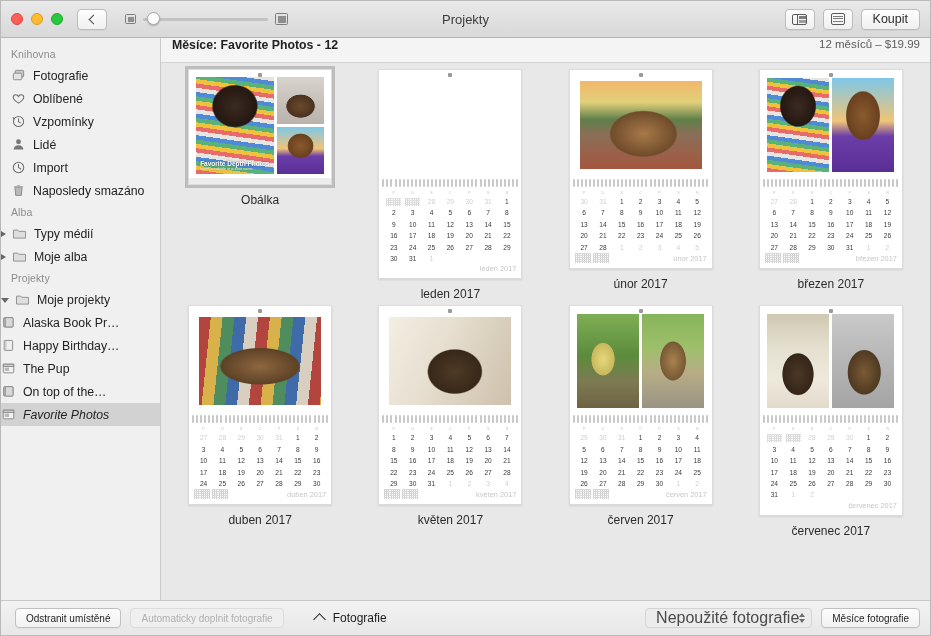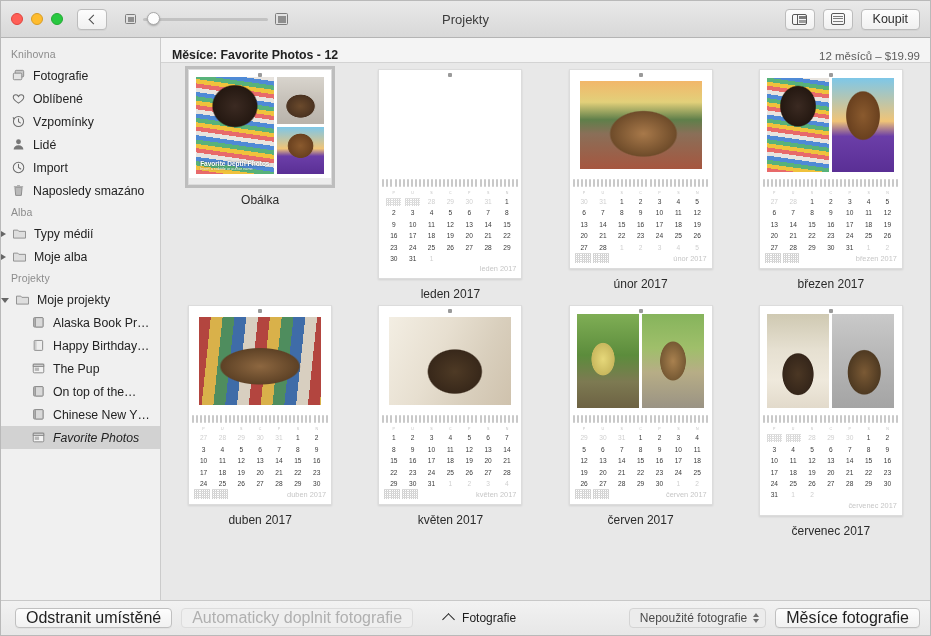--- a/index.html
+++ b/index.html
@@ -113,41 +113,41 @@
   .sb-header {
     font-size: 10.5px; color: #8c8c8c; font-weight: 400;
     padding: 4px 0 4px 10px; letter-spacing: 0.1px;
   }
   .sb-item {
     display: flex; align-items: center; gap: 7px;
     height: 23px; color: #232323;
     font-size: 12.3px; white-space: nowrap;
   }
   .sb-item.indent1 { padding-left: 10px; }
-  .sb-item.indent2 { padding-left: 30px; }
+  .sb-item.indent2 { }
   .sb-item.selected { background: #d2d2d2; font-style: italic; }
   .sb-label { overflow: hidden; text-overflow: ellipsis; }
 
   .disc {
     width: 0; height: 0; margin-right: -1px; flex: none;
     border-left: 5px solid #666; border-top: 3.5px solid transparent;
     border-bottom: 3.5px solid transparent;
   }
   .disc.open { border-left: 4px solid transparent; border-right: 4px solid transparent;
     border-top: 5.5px solid #666; border-bottom: 0; margin-top: 2px; }
 
   .ic { width: 15px; height: 15px; flex: none; position: relative; color: #6e6e6e; }
   .ic svg { display: block; width: 15px; height: 15px; }
 
   
   .main { flex: 1; display: flex; flex-direction: column; min-width: 0; background: #e8e8e8; }
   .main-header {
     height: 25px; min-height: 25px; background: #f4f4f4;
     border-bottom: 1px solid #d3d3d3;
-    display: flex; align-items: flex-end; justify-content: space-between;
+    display: flex; align-items: flex-start; justify-content: space-between;
     padding: 0 10px 0 11px;
   }
   .mh-title { font-size: 12.3px; font-weight: bold; color: #222; }
   .mh-price { font-size: 11.5px; color: #5c5c5c; }
 
   .canvas {
     flex: 1; overflow: hidden; position: relative;
     background: #e8e8e8;
     padding: 6px 16px 0 16px;
   }
@@ -245,29 +245,29 @@
     height: 35px; min-height: 35px;
     background: linear-gradient(to bottom, #f2f2f2, #e7e7e7);
     border-top: 1px solid #c8c8c8;
     display: flex; align-items: center; gap: 9px;
     padding: 0 10px 0 14px;
   }
   .bb-btn {
     height: 20px; padding: 4px 10px; border-radius: 4px;
     background: linear-gradient(to bottom, #fdfdfd, #f1f1f1);
     border: 1px solid #c0c0c0;
-    font-size: 16px; color: #1f1f1f;
+    font-size: 10px; color: #1f1f1f;
     display: flex; align-items: center; box-shadow: 0 1px 0 rgba(0,0,0,0.03);
   }
   .bb-btn.disabled { color: #b0b0b0; background: #efefef; border-color: #dcdcdc; box-shadow:none; }
   .bb-popup {
     height: 20px; padding: 0 6px 0 10px; border-radius: 4px;
     background: #ececec; border: 1px solid #d4d4d4;
-    font-size: 12px; color: #4a4a4a;
-    display: flex; align-items: center; gap: 6px;
+    font-size: 16px; color: #4a4a4a;
+    display: flex; align-items: center; 
   }
   .updown { display: flex; flex-direction: column; gap: 2px; color: #777; line-height: 0; }
   .updown .a { width:0;height:0;border-left:3px solid transparent;border-right:3px solid transparent;border-bottom:4px solid #6d6d6d;}
   .updown .b { width:0;height:0;border-left:3px solid transparent;border-right:3px solid transparent;border-top:4px solid #6d6d6d;}
 
   .bb-center { display: flex; align-items: center; gap: 9px; margin: 0 auto 0 22px; }
   .caret-up {
     width: 9px; height: 9px;
     border-left: 1.9px solid #222; border-top: 1.9px solid #222;
     transform: rotate(45deg); margin-top: 3px;
@@ -443,29 +443,20 @@
           <span class="sb-label">The Pup</span>
         </div>
         <div class="sb-item indent2">
           <span class="ic">
             <svg viewBox="0 0 16 16">
               <rect x="2.8" y="2.8" width="10" height="10" rx=".8" fill="#b9b9b9" stroke="#8a8a8a" stroke-width="1"></rect>
               <rect x="4.6" y="2.8" width="8.2" height="10" rx=".8" fill="#d9d9d9" stroke="#8a8a8a" stroke-width="1"></rect>
             </svg>
           </span>
           <span class="sb-label">On top of the…</span>
-        </div>
-        <div class="sb-item indent2">
-          <span class="ic">
-            <svg viewBox="0 0 16 16">
-              <rect x="2.8" y="2.8" width="10" height="10" rx=".8" fill="#b9b9b9" stroke="#8a8a8a" stroke-width="1"></rect>
-              <rect x="4.6" y="2.8" width="8.2" height="10" rx=".8" fill="#d9d9d9" stroke="#8a8a8a" stroke-width="1"></rect>
-            </svg>
-          </span>
-          <span class="sb-label">Chinese New Y…</span>
         </div>
         <div class="sb-item indent2 selected">
           <span class="ic">
             <svg viewBox="0 0 16 16">
               <rect x="2.4" y="3.4" width="11.2" height="9.2" rx="1" fill="#f2f2f2" stroke="#8a8a8a" stroke-width="1"></rect>
               <rect x="2.4" y="3.4" width="11.2" height="2.4" fill="#cfcfcf" stroke="#8a8a8a" stroke-width="1"></rect>
               <rect x="4" y="7" width="4.6" height="3.6" fill="#b8b8b8"></rect>
             </svg>
           </span>
           <span class="sb-label">Favorite Photos</span>

